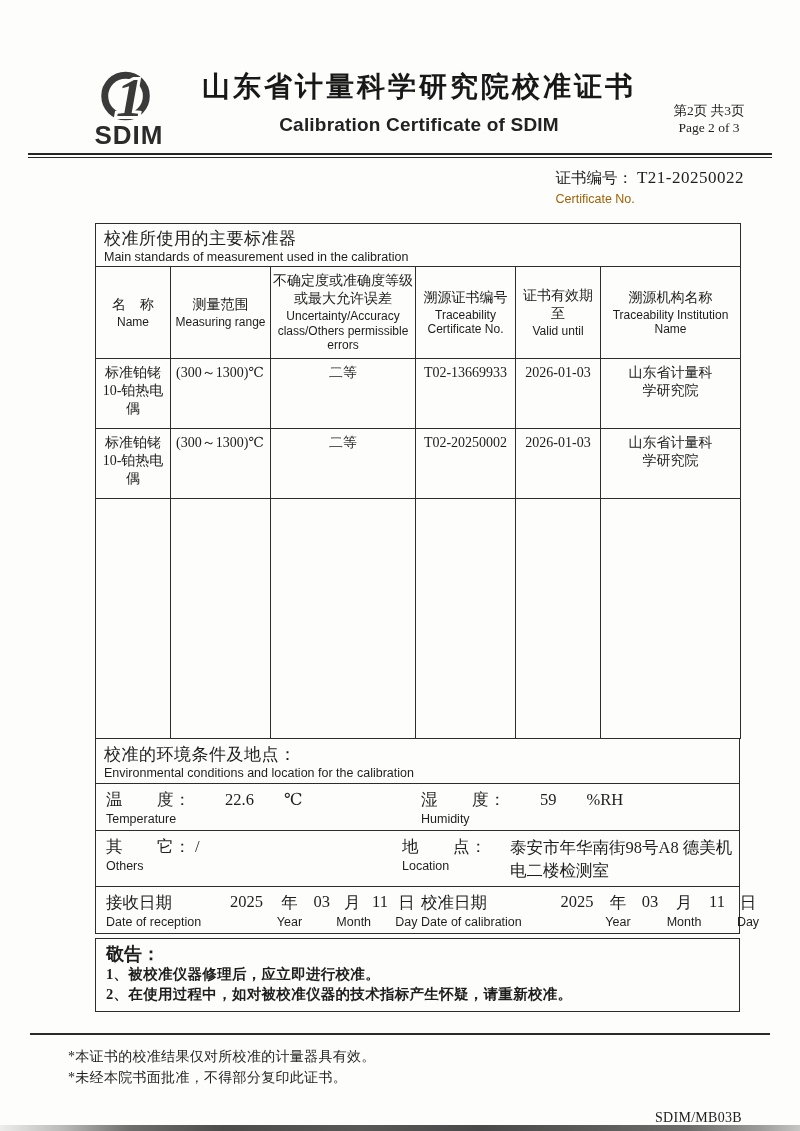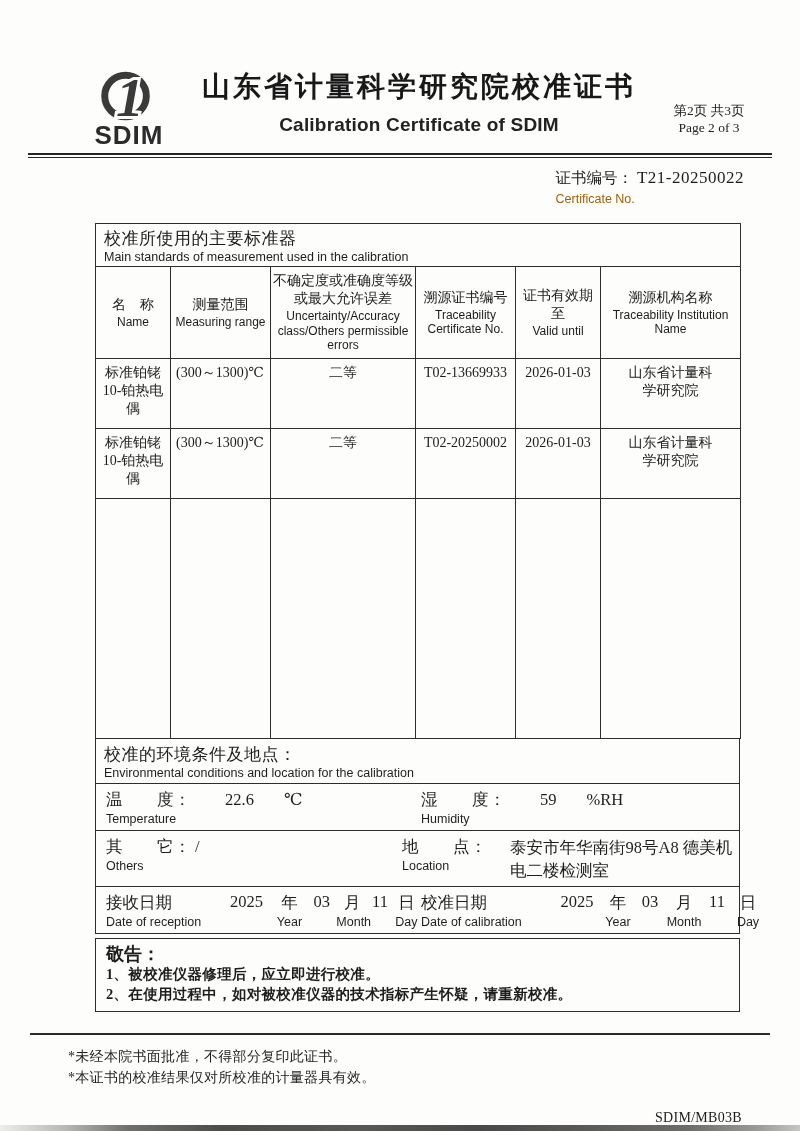--- a/index.html
+++ b/index.html
@@ -320,20 +320,20 @@
 
   <div class="box notes-box">
     <div class="notes-title">敬告：</div>
     <div class="note-item">1、被校准仪器修理后，应立即进行校准。</div>
     <div class="note-item">2、在使用过程中，如对被校准仪器的技术指标产生怀疑，请重新校准。</div>
   </div>
 
   <div class="bottom-rule"></div>
 
   <div class="footnotes">
+    <div>*本证书的校准结果仅对所校准的计量器具有效。</div>
     <div>*未经本院书面批准，不得部分复印此证书。</div>
-    <div>*本证书的校准结果仅对所校准的计量器具有效。</div>
   </div>
 
   <div class="form-number">SDIM/MB03B</div>
 
   <div class="scan-edge"></div>
 </div>
 
 </body></html>

